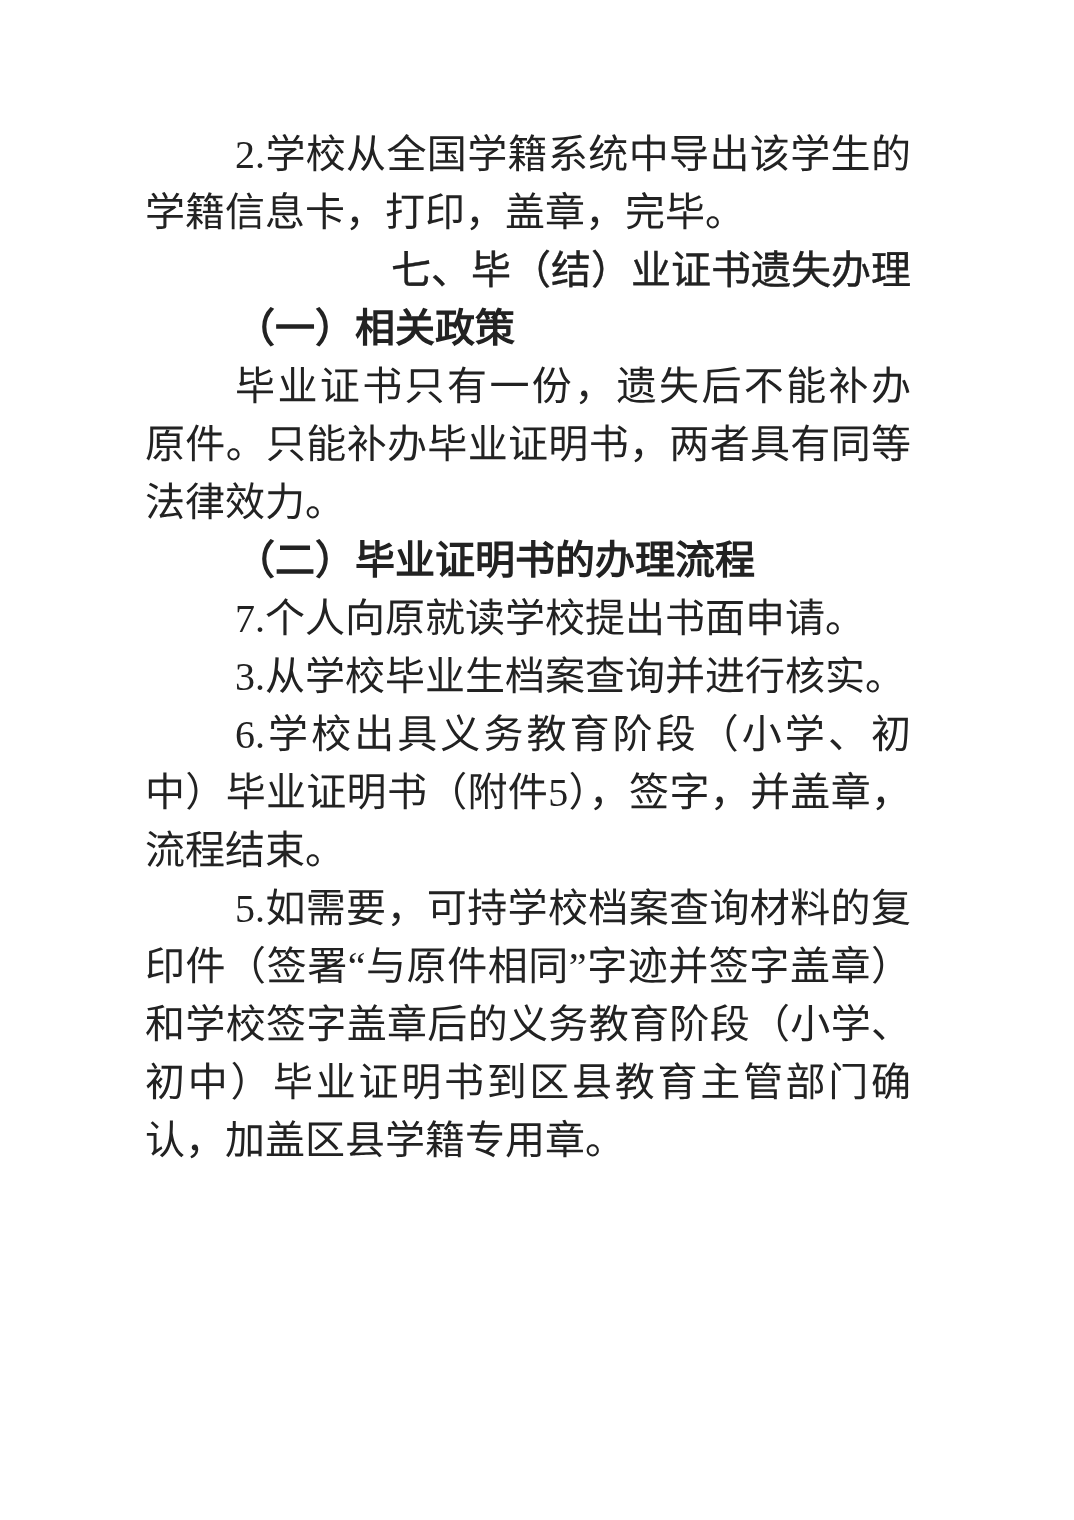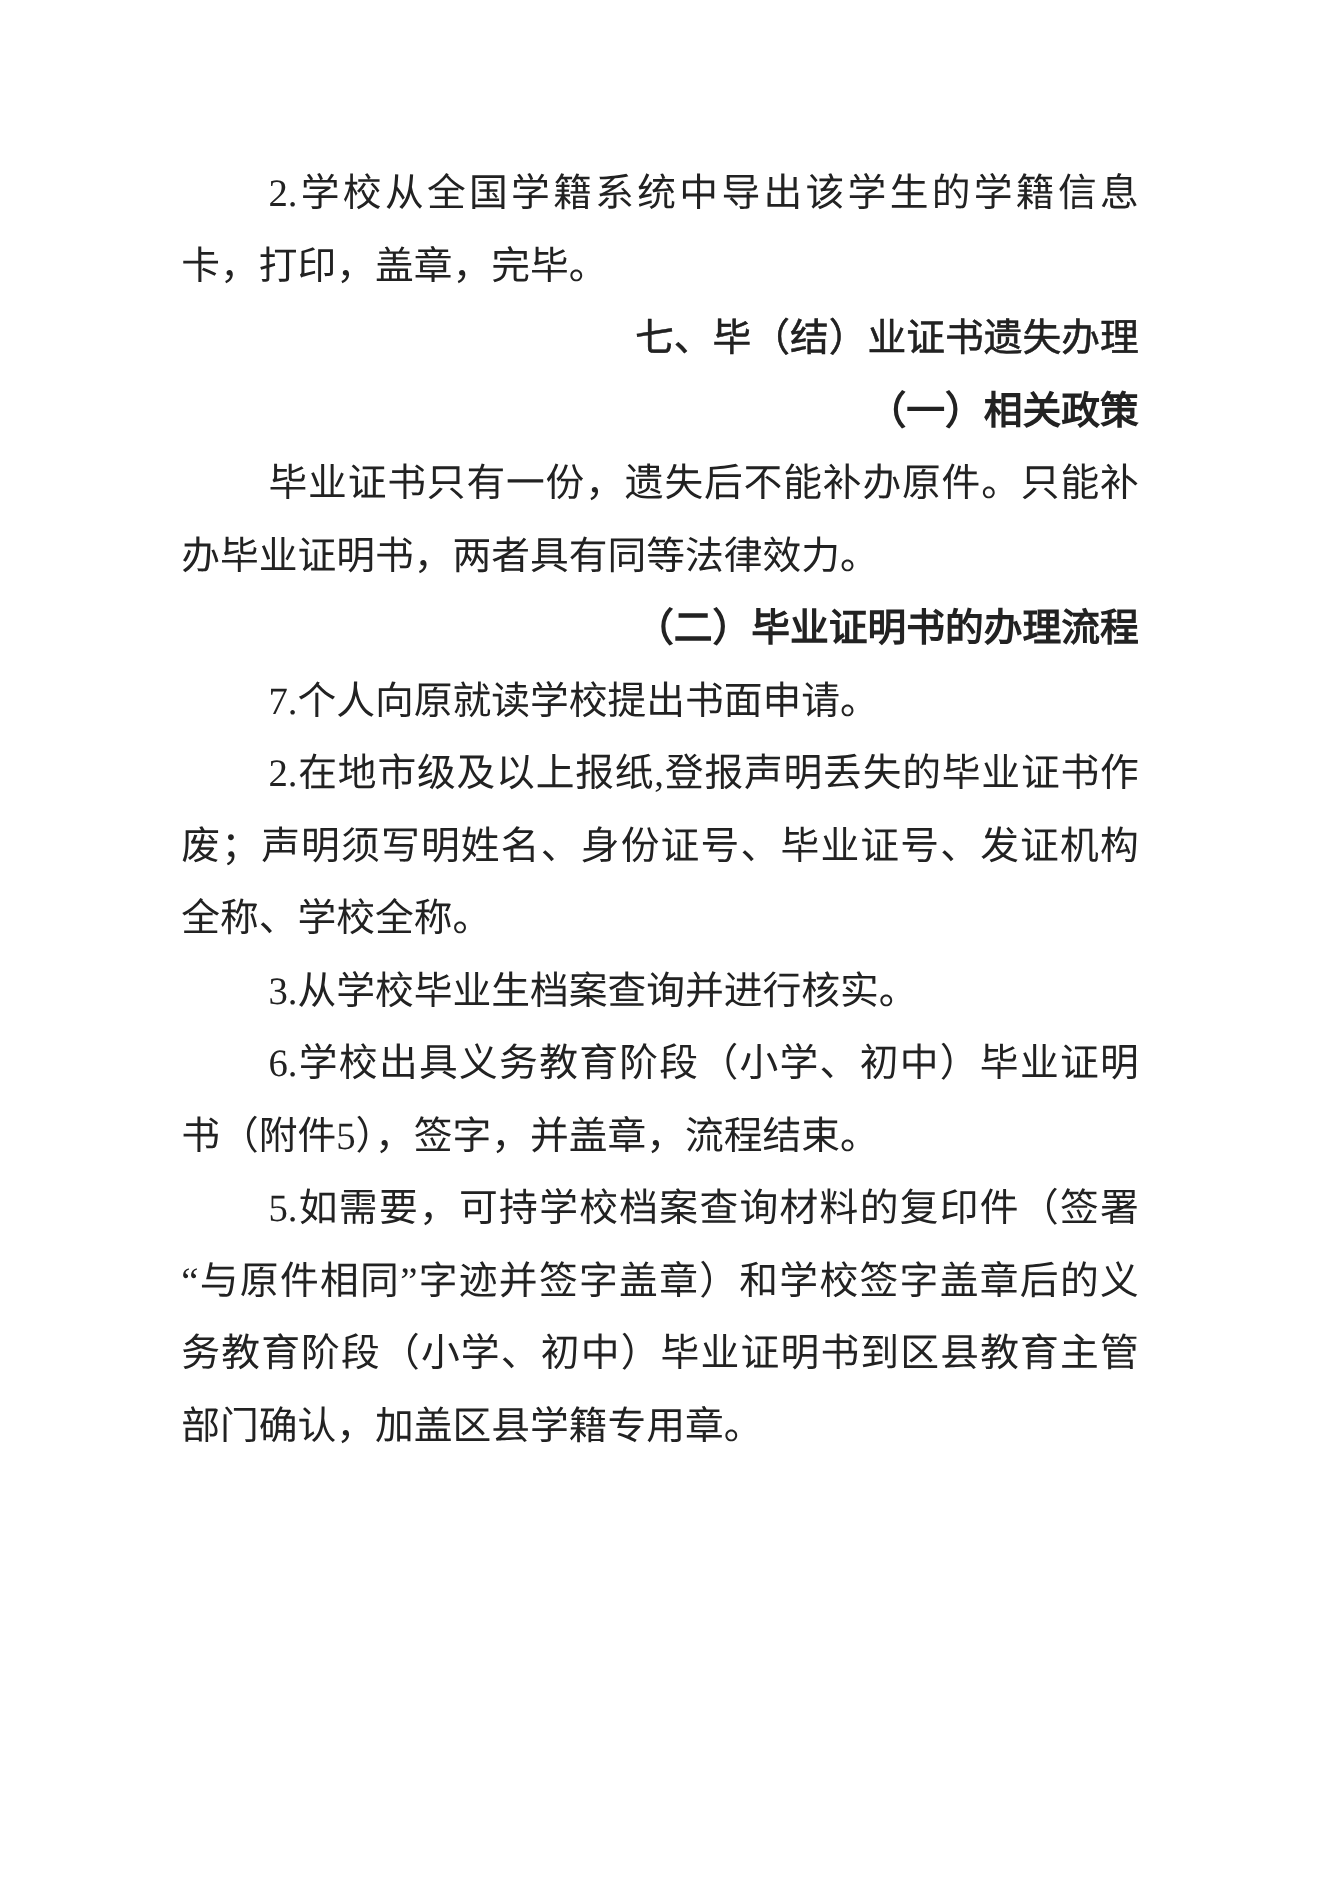--- a/index.html
+++ b/index.html
@@ -14,21 +14,21 @@
     background: #ffffff;
     overflow: hidden;
     font-family: "Liberation Serif", "DejaVu Serif", serif;
   }
   .content {
     position: absolute;
     left: 145px;
     top: 126px;
     width: 766px;
     color: #222222;
-    font-size: 31px;
+    font-size: 40px;
     line-height: 58px;
   }
   .para {
     margin: 0;
     text-indent: 2.25em;
     text-align: justify;
     text-justify: inter-character;
     font-weight: 400;
   }
   
@@ -36,21 +36,21 @@
     margin: 0;
     text-indent: 2.25em;
     text-align: right;
     font-weight: 400;
     
     -webkit-text-stroke: 0.4px #111;
   }
   .heading-sub {
     margin: 0;
     text-indent: 2.25em;
-    text-align: right;
+    text-align: left;
     font-weight: 700;
   }
   .attachment {
     margin-top: 58px; 
     text-indent: 2.25em;
     text-align: left;
     font-weight: 400;
   }
 </style>
 </head>
@@ -65,21 +65,20 @@
     <p class="heading-section">七、毕（结）业证书遗失办理</p>
 
     <p class="heading-sub">（一）相关政策</p>
 
     <p class="para">毕业证书只有一份，遗失后不能补办原件。只能补办毕业证明书，两者具有同等法律效力。</p>
 
     <p class="heading-sub">（二）毕业证明书的办理流程</p>
 
     <p class="para">7.个人向原就读学校提出书面申请。</p>
 
-    <p class="para">2.在地市级及以上报纸,登报声明丢失的毕业证书作废；声明须写明姓名、身份证号、毕业证号、发证机构全称、学校全称。</p>
 
     <p class="para">3.从学校毕业生档案查询并进行核实。</p>
 
     <p class="para">6.学校出具义务教育阶段（小学、初中）毕业证明书（附件5），签字，并盖章，流程结束。</p>
 
     <p class="para">5.如需要，可持学校档案查询材料的复印件（签署“与原件相同”字迹并签字盖章）和学校签字盖章后的义务教育阶段（小学、初中）毕业证明书到区县教育主管部门确认，加盖区县学籍专用章。</p>
 
 
   </div>
 </div>

